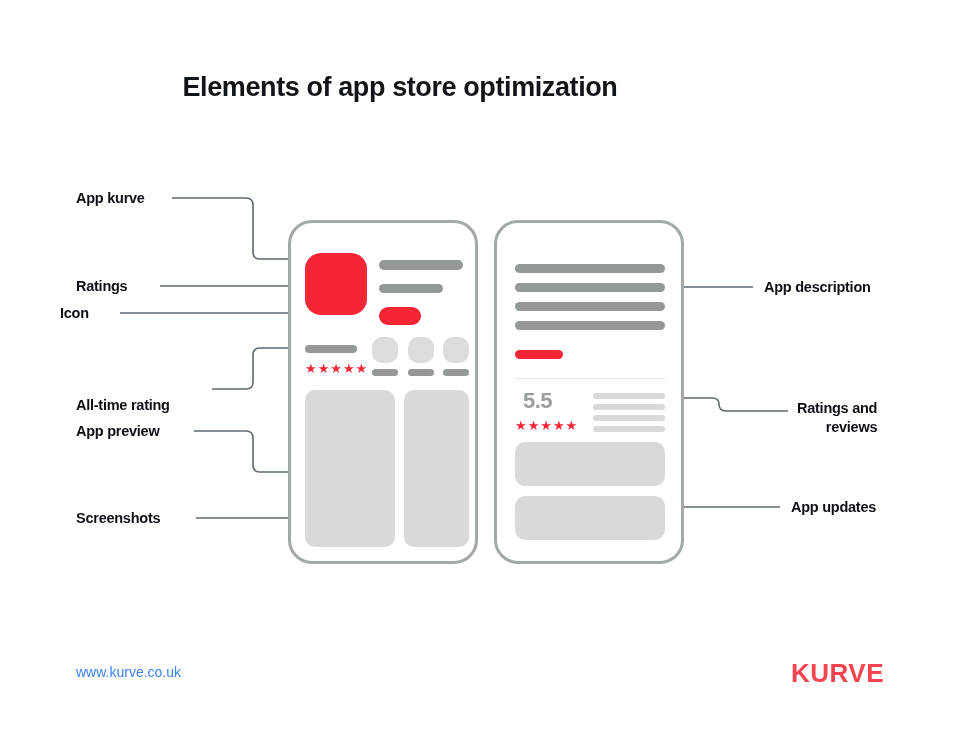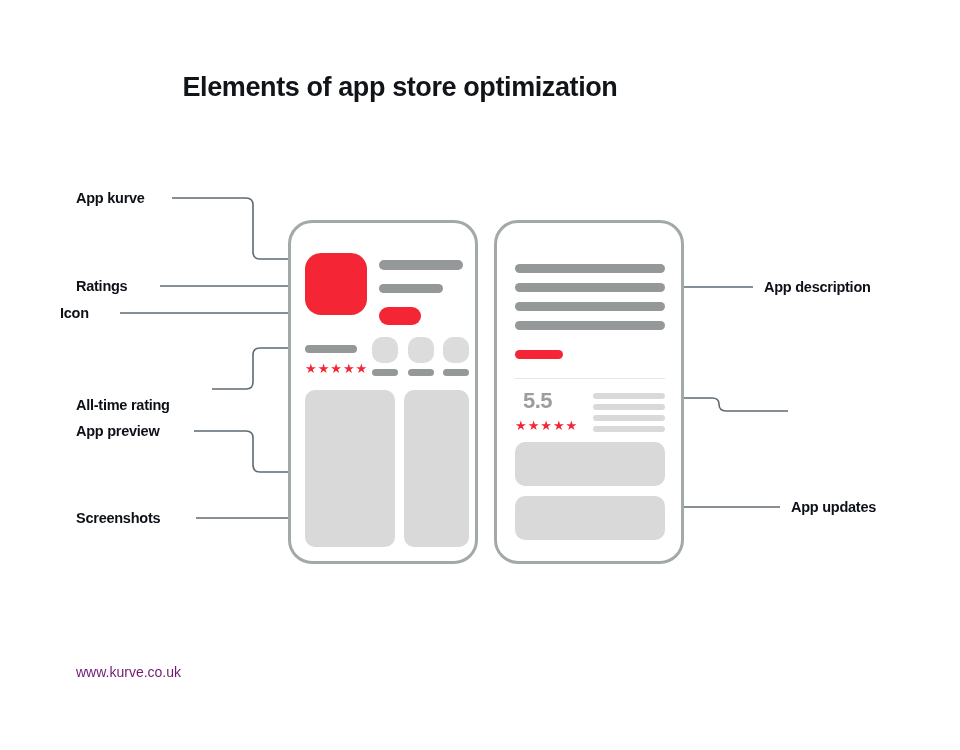--- a/index.html
+++ b/index.html
@@ -50,21 +50,21 @@
   .icon-sq{position:absolute;background:#f42534;border-radius:16px;}
   .tile{position:absolute;background:#dcdcdc;border-radius:10px;}
   .divider{position:absolute;height:1px;background:#e6e6e6;}
 
   .stars{position:absolute;color:#f42534;letter-spacing:1px;
          font-size:13px;line-height:13px;white-space:nowrap;}
   .score{position:absolute;font-size:22px;font-weight:bold;color:#9a9ea0;
          letter-spacing:-0.5px;line-height:22px;}
 
   
-  .site{position:absolute;left:76px;top:664px;font-size:14px;color:#701a75;}
+  .site{position:absolute;left:76px;top:664px;font-size:14px;color:#3b82f6;}
   .logo{position:absolute;right:76px;top:658px;font-size:26px;
         font-weight:bold;color:#f4444f;letter-spacing:0.5px;}
 </style>
 </head>
 <body>
 
 <div id="stage">
 
   <div class="title">Elements of app store optimization</div>
 
@@ -103,20 +103,22 @@
   </svg>
 
   <div class="lbl" style="left:76px;top:189px;">App kurve</div>
   <div class="lbl" style="left:76px;top:277px;">Ratings</div>
   <div class="lbl" style="left:60px;top:304px;">Icon</div>
   <div class="lbl" style="left:76px;top:396px;">All-time rating</div>
   <div class="lbl" style="left:76px;top:422px;">App preview</div>
   <div class="lbl" style="left:76px;top:509px;">Screenshots</div>
 
   <div class="lbl r" style="left:764px;top:278px;">App description</div>
+  <div class="lbl r" style="left:797px;top:399px;">Ratings and
+reviews</div>
   <div class="lbl r" style="left:791px;top:498px;">App updates</div>
 
   <div class="phone" id="phone-left">
 
     <div class="icon-sq" style="left:14px;top:30px;width:62px;height:62px;"></div>
 
     <div class="bar" style="left:88px;top:37px;width:84px;height:10px;"></div>
 
     <div class="bar" style="left:88px;top:61px;width:64px;height:9px;"></div>
 
@@ -154,14 +156,15 @@
     <div class="bar light" style="left:96px;top:170px;width:72px;height:6px;"></div>
     <div class="bar light" style="left:96px;top:181px;width:72px;height:6px;"></div>
     <div class="bar light" style="left:96px;top:192px;width:72px;height:6px;"></div>
     <div class="bar light" style="left:96px;top:203px;width:72px;height:6px;"></div>
 
     <div class="card" style="left:18px;top:219px;width:150px;height:44px;"></div>
     <div class="card" style="left:18px;top:273px;width:150px;height:44px;"></div>
   </div>
 
   <div class="site">www.kurve.co.uk</div>
+  <div class="logo">KURVE</div>
 
 </div>
 
 </body></html>

